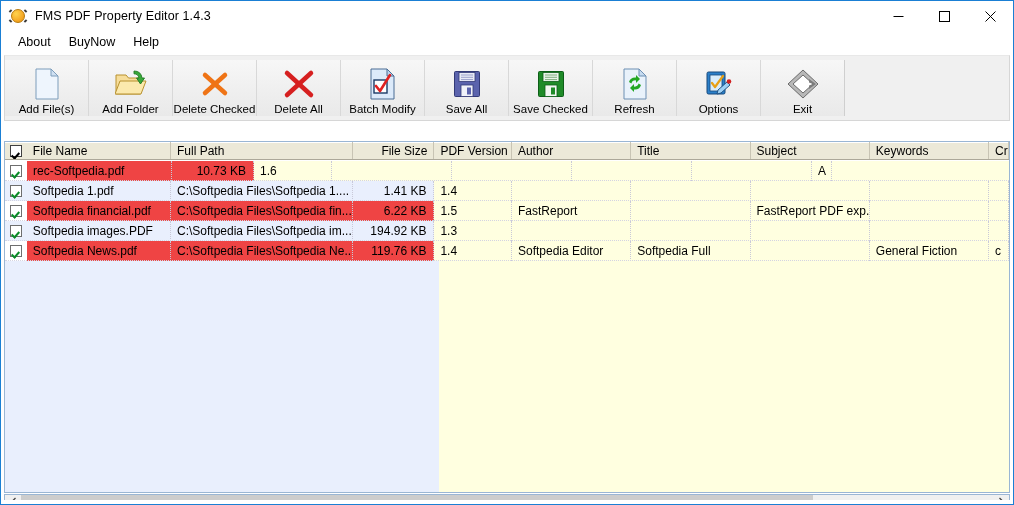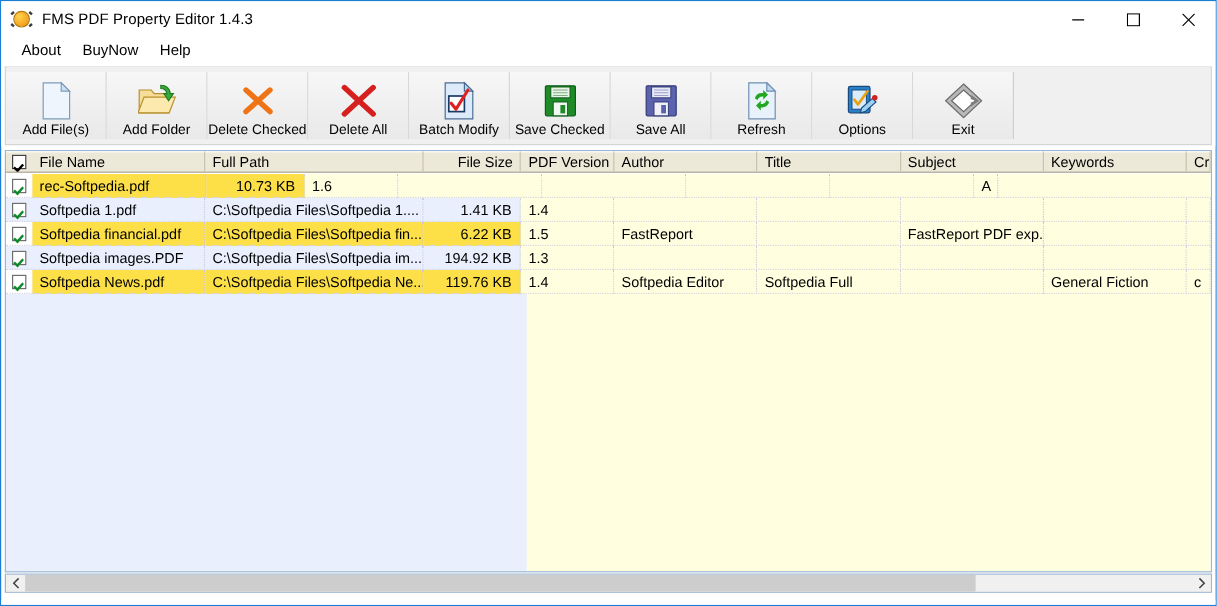--- a/index.html
+++ b/index.html
@@ -134,21 +134,21 @@
     color: rgba(255,255,255,0.62);
     text-shadow: 0 1px 0 rgba(0,0,0,0.05);
     pointer-events: none;
     z-index: 5;
     white-space: nowrap;
     font-family: "Liberation Sans", sans-serif;
   }
 
   
   #grid-outer {
-    margin: 3px 3px 0 3px;
+    margin: 19px 3px 0 3px;
     height: 352px;
     border: 1px solid #9ab6d4;
     background: #ffffff;
     position: relative;
     overflow: hidden;
   }
   #grid-header {
     display: flex;
     height: 18px;
     background: #ece9d8;
@@ -215,21 +215,21 @@
     display: flex; align-items: center;
     padding-left: 6px;
     border-right: 1px dotted #c9c9d8;
     white-space: nowrap;
     overflow: hidden;
     cursor: default;
   }
   .cell.num { justify-content: flex-end; padding-right: 7px; padding-left: 2px; }
   .cell.chk { padding-left: 0; justify-content: center; border-right: none; }
   .row .cell.ylw { background: #ffffe0; }
-  .row .cell.blu { background: #fde047; }
+  .row .cell.blu { background: #ef4444; }
   .row.alt .cell.blu { background: #e9effd; }
   .row .cell.chkcol { background: #ffffff; }
   .row.alt .cell.chkcol { background: #e9effd; }
   .row-underline {
     position: absolute; left: 0; right: 0; bottom: 0; height: 1px;
     background: transparent;
     border-bottom: 1px dotted #d4d4e2;
   }
 
   .cbx {
@@ -374,45 +374,45 @@
             <rect x="5" y="12" width="13" height="13" fill="#ffffff" stroke="#1a3a66" stroke-width="1.4"></rect>
             <path d="M7 18 l4 5 l10 -16" fill="none" stroke="#e02020" stroke-width="2.6" stroke-linecap="round" stroke-linejoin="round"></path>
           </svg>
         </div>
         <div class="lbl">Batch Modify</div>
       </div>
 
       <div class="tbtn">
         <div class="ico">
           <svg width="28" height="28" viewBox="0 0 28 28">
+            <rect x="1.5" y="1.5" width="25" height="25" rx="1" fill="#5b63ad" stroke="#333a77" stroke-width="1"></rect>
+            <rect x="6" y="2.5" width="16" height="9" fill="#e8eaf6" stroke="#333a77" stroke-width="0.8"></rect>
+            <line x1="8" y1="5" x2="20" y2="5" stroke="#9ba1cc" stroke-width="1"></line>
+            <line x1="8" y1="7.3" x2="20" y2="7.3" stroke="#9ba1cc" stroke-width="1"></line>
+            <line x1="8" y1="9.6" x2="20" y2="9.6" stroke="#9ba1cc" stroke-width="1"></line>
+            <rect x="8" y="15" width="12" height="11.5" fill="#f1f2f9" stroke="#333a77" stroke-width="0.8"></rect>
+            <rect x="14" y="17.5" width="4" height="7" fill="#5b63ad"></rect>
+          </svg>
+        </div>
+        <div class="lbl">Save All</div>
+      </div>
+
+      <div class="tbtn">
+        <div class="ico">
+          <svg width="28" height="28" viewBox="0 0 28 28">
             <rect x="1.5" y="1.5" width="25" height="25" rx="1" fill="#1f8b28" stroke="#0d5e18" stroke-width="1"></rect>
             <rect x="6" y="2.5" width="16" height="9" fill="#e9f3e9" stroke="#0d5e18" stroke-width="0.8"></rect>
             <line x1="8" y1="5" x2="20" y2="5" stroke="#7fae7f" stroke-width="1"></line>
             <line x1="8" y1="7.3" x2="20" y2="7.3" stroke="#7fae7f" stroke-width="1"></line>
             <line x1="8" y1="9.6" x2="20" y2="9.6" stroke="#7fae7f" stroke-width="1"></line>
             <rect x="8" y="15" width="12" height="11.5" fill="#f2f7f2" stroke="#0d5e18" stroke-width="0.8"></rect>
             <rect x="14" y="17.5" width="4" height="7" fill="#1f8b28"></rect>
           </svg>
         </div>
         <div class="lbl">Save Checked</div>
-      </div>
-
-      <div class="tbtn">
-        <div class="ico">
-          <svg width="28" height="28" viewBox="0 0 28 28">
-            <rect x="1.5" y="1.5" width="25" height="25" rx="1" fill="#5b63ad" stroke="#333a77" stroke-width="1"></rect>
-            <rect x="6" y="2.5" width="16" height="9" fill="#e8eaf6" stroke="#333a77" stroke-width="0.8"></rect>
-            <line x1="8" y1="5" x2="20" y2="5" stroke="#9ba1cc" stroke-width="1"></line>
-            <line x1="8" y1="7.3" x2="20" y2="7.3" stroke="#9ba1cc" stroke-width="1"></line>
-            <line x1="8" y1="9.6" x2="20" y2="9.6" stroke="#9ba1cc" stroke-width="1"></line>
-            <rect x="8" y="15" width="12" height="11.5" fill="#f1f2f9" stroke="#333a77" stroke-width="0.8"></rect>
-            <rect x="14" y="17.5" width="4" height="7" fill="#5b63ad"></rect>
-          </svg>
-        </div>
-        <div class="lbl">Save All</div>
       </div>
 
       <div class="tbtn">
         <div class="ico">
           <svg width="26" height="32" viewBox="0 0 26 32">
             <path d="M2 1 h15 l7 7 v23 h-22 z" fill="#e9f2fb" stroke="#6d8fb3" stroke-width="1"></path>
             <path d="M17 1 v7 h7 z" fill="#c6dbf0" stroke="#6d8fb3" stroke-width="1"></path>
             <path d="M7 14 q1.5 -5 7 -4.5 l0 -2.5 l4 4 l-4 4 l0 -2.6 q-3.6 -0.4 -4.6 3 z" fill="#22a722"></path>
             <path d="M19 17 q-1.5 5 -7 4.5 l0 2.5 l-4 -4 l4 -4 l0 2.6 q3.6 0.4 4.6 -3 z" fill="#22a722"></path>
           </svg>

